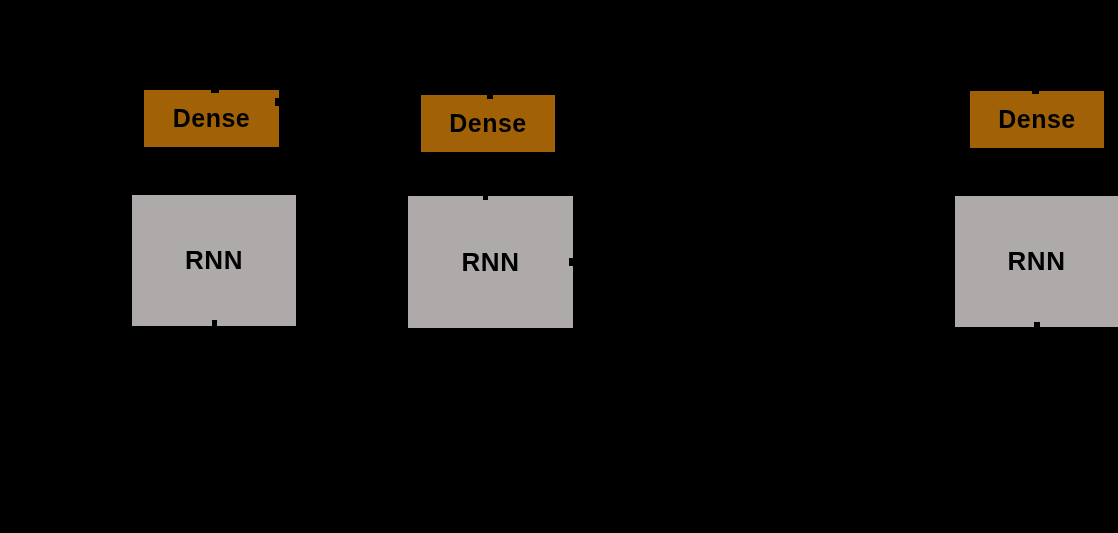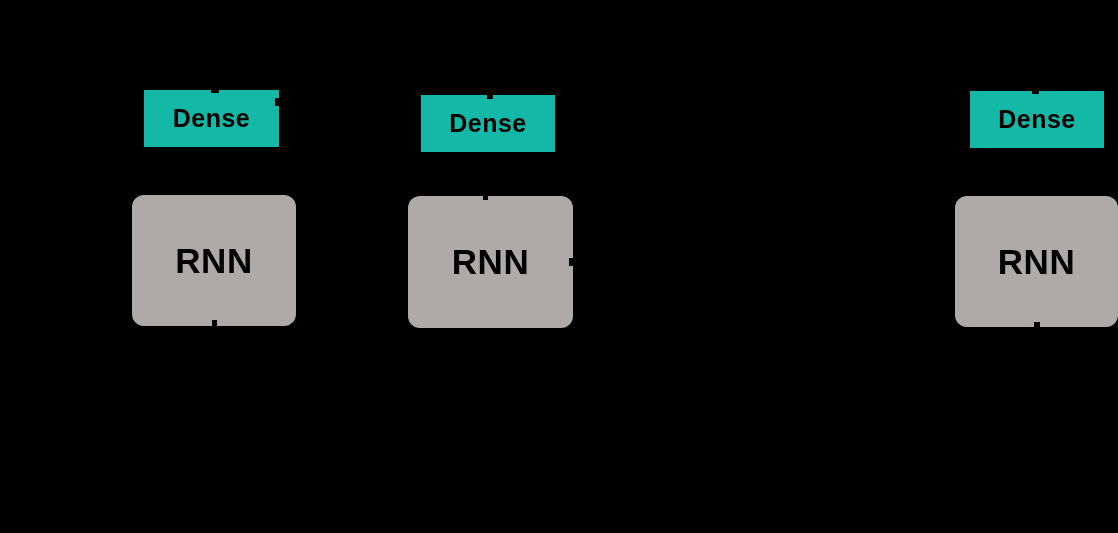--- a/index.html
+++ b/index.html
@@ -18,27 +18,26 @@
   .node {
     position: absolute;
     display: flex;
     align-items: center;
     justify-content: center;
     font-weight: bold;
     color: #000000;
     letter-spacing: 0.5px;
   }
   .node.dense {
-    background: #14b8a6;
+    background: #a16207;
     font-size: 25px;
   }
   .node.rnn {
     background: #aeaaaa;
-    font-size: 35px;
-    border-radius: 12px;
+    font-size: 26px;
   }
   
   #dense-t1 { left: 144px; top: 90px;  width: 135px; height: 57px; }
   #dense-t2 { left: 421px; top: 95px;  width: 134px; height: 57px; }
   #dense-tn { left: 970px; top: 91px;  width: 134px; height: 57px; }
   #rnn-t1   { left: 132px; top: 195px; width: 164px; height: 131px; }
   #rnn-t2   { left: 408px; top: 196px; width: 165px; height: 132px; }
   #rnn-tn   { left: 955px; top: 196px; width: 163px; height: 131px; }
 
   

